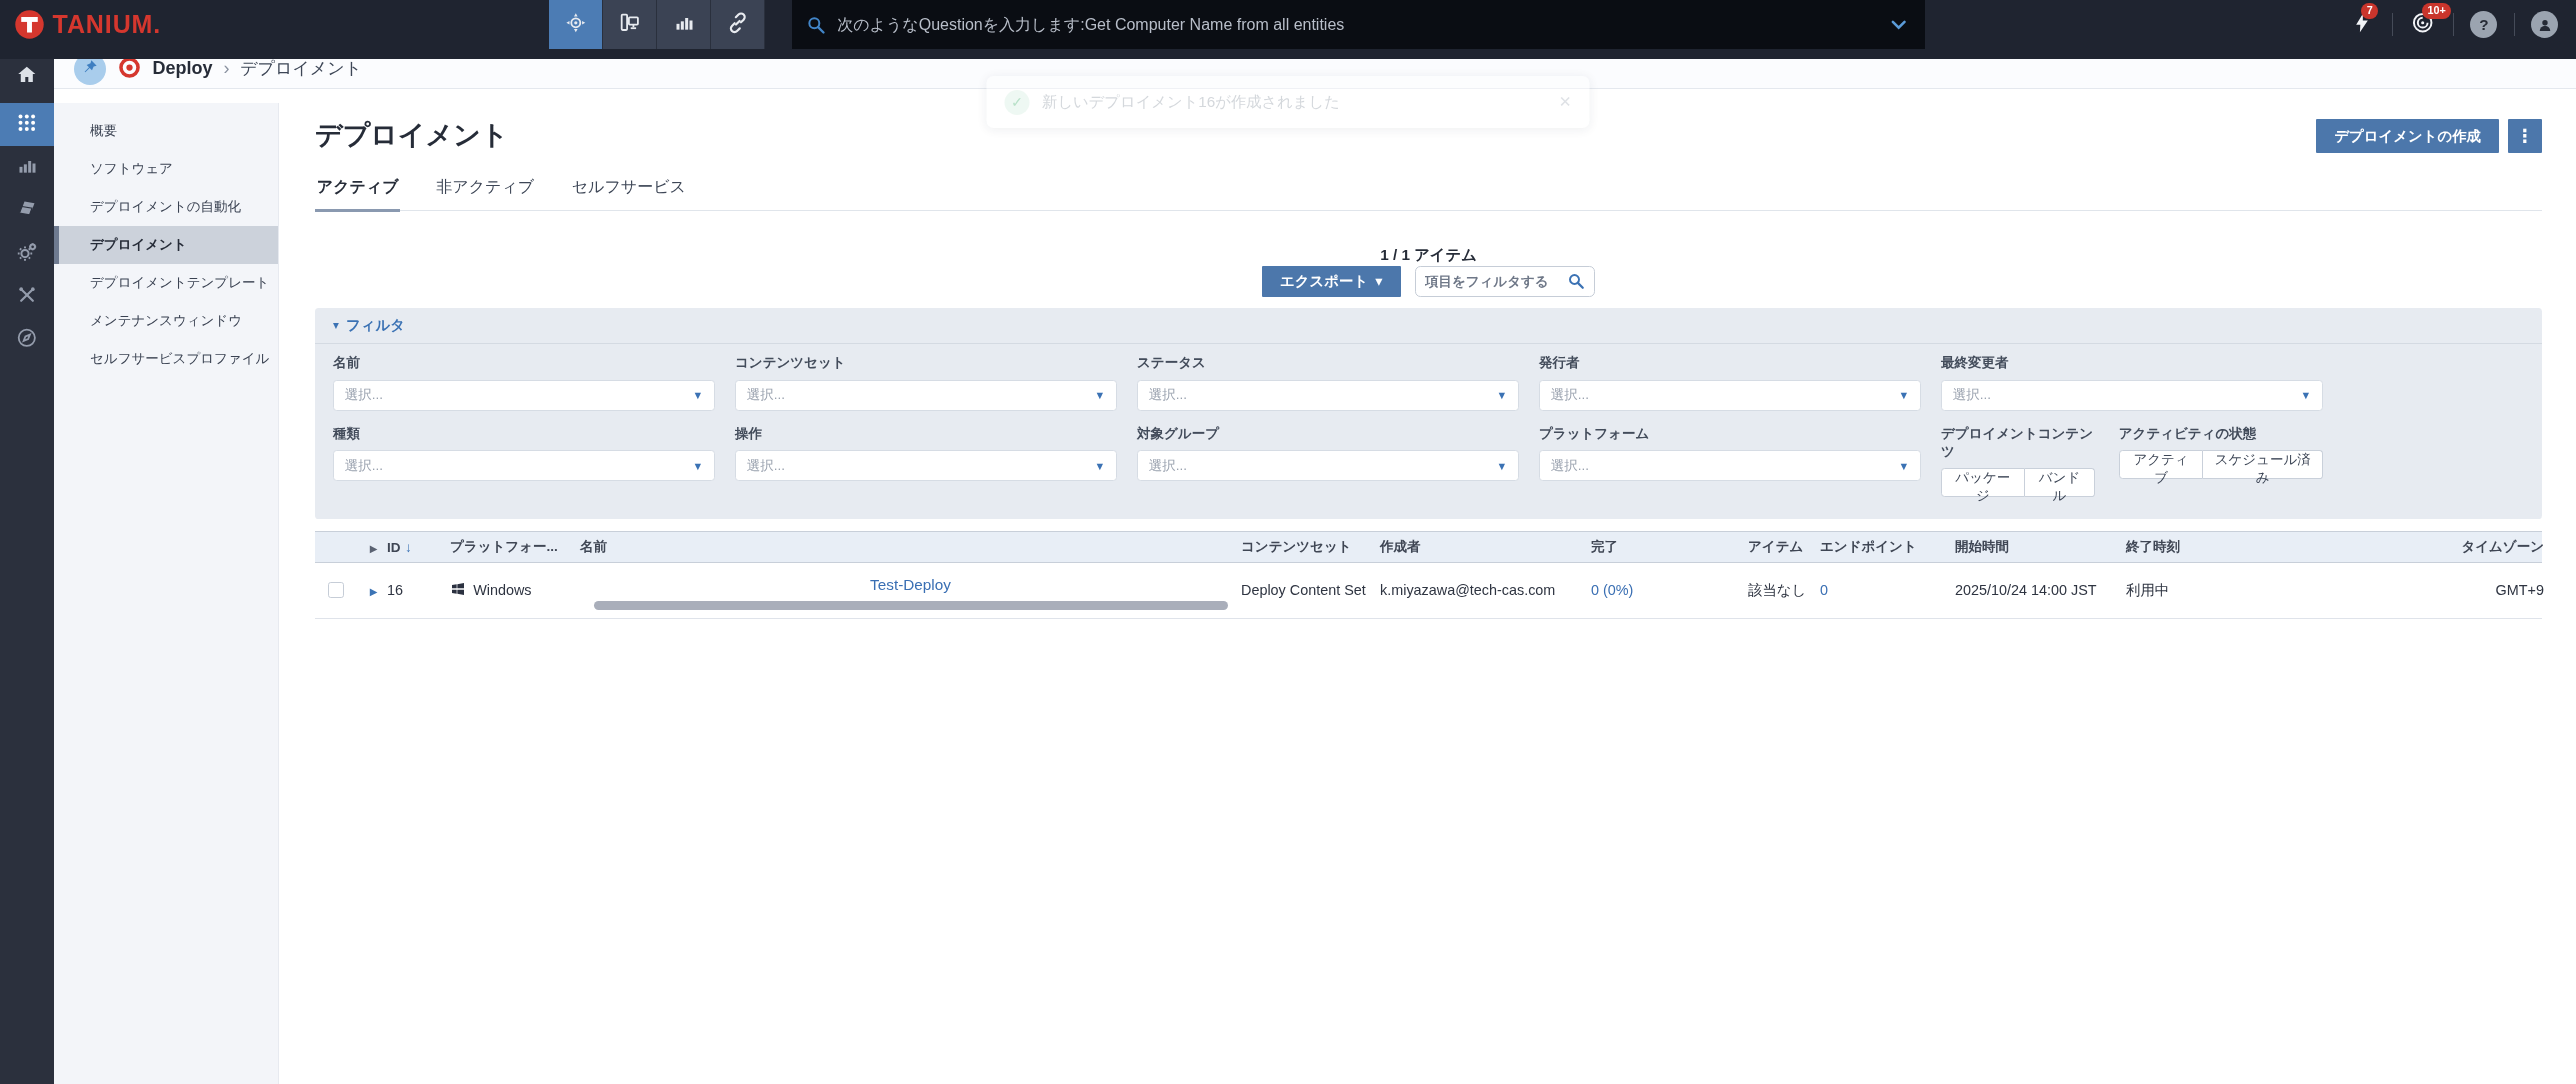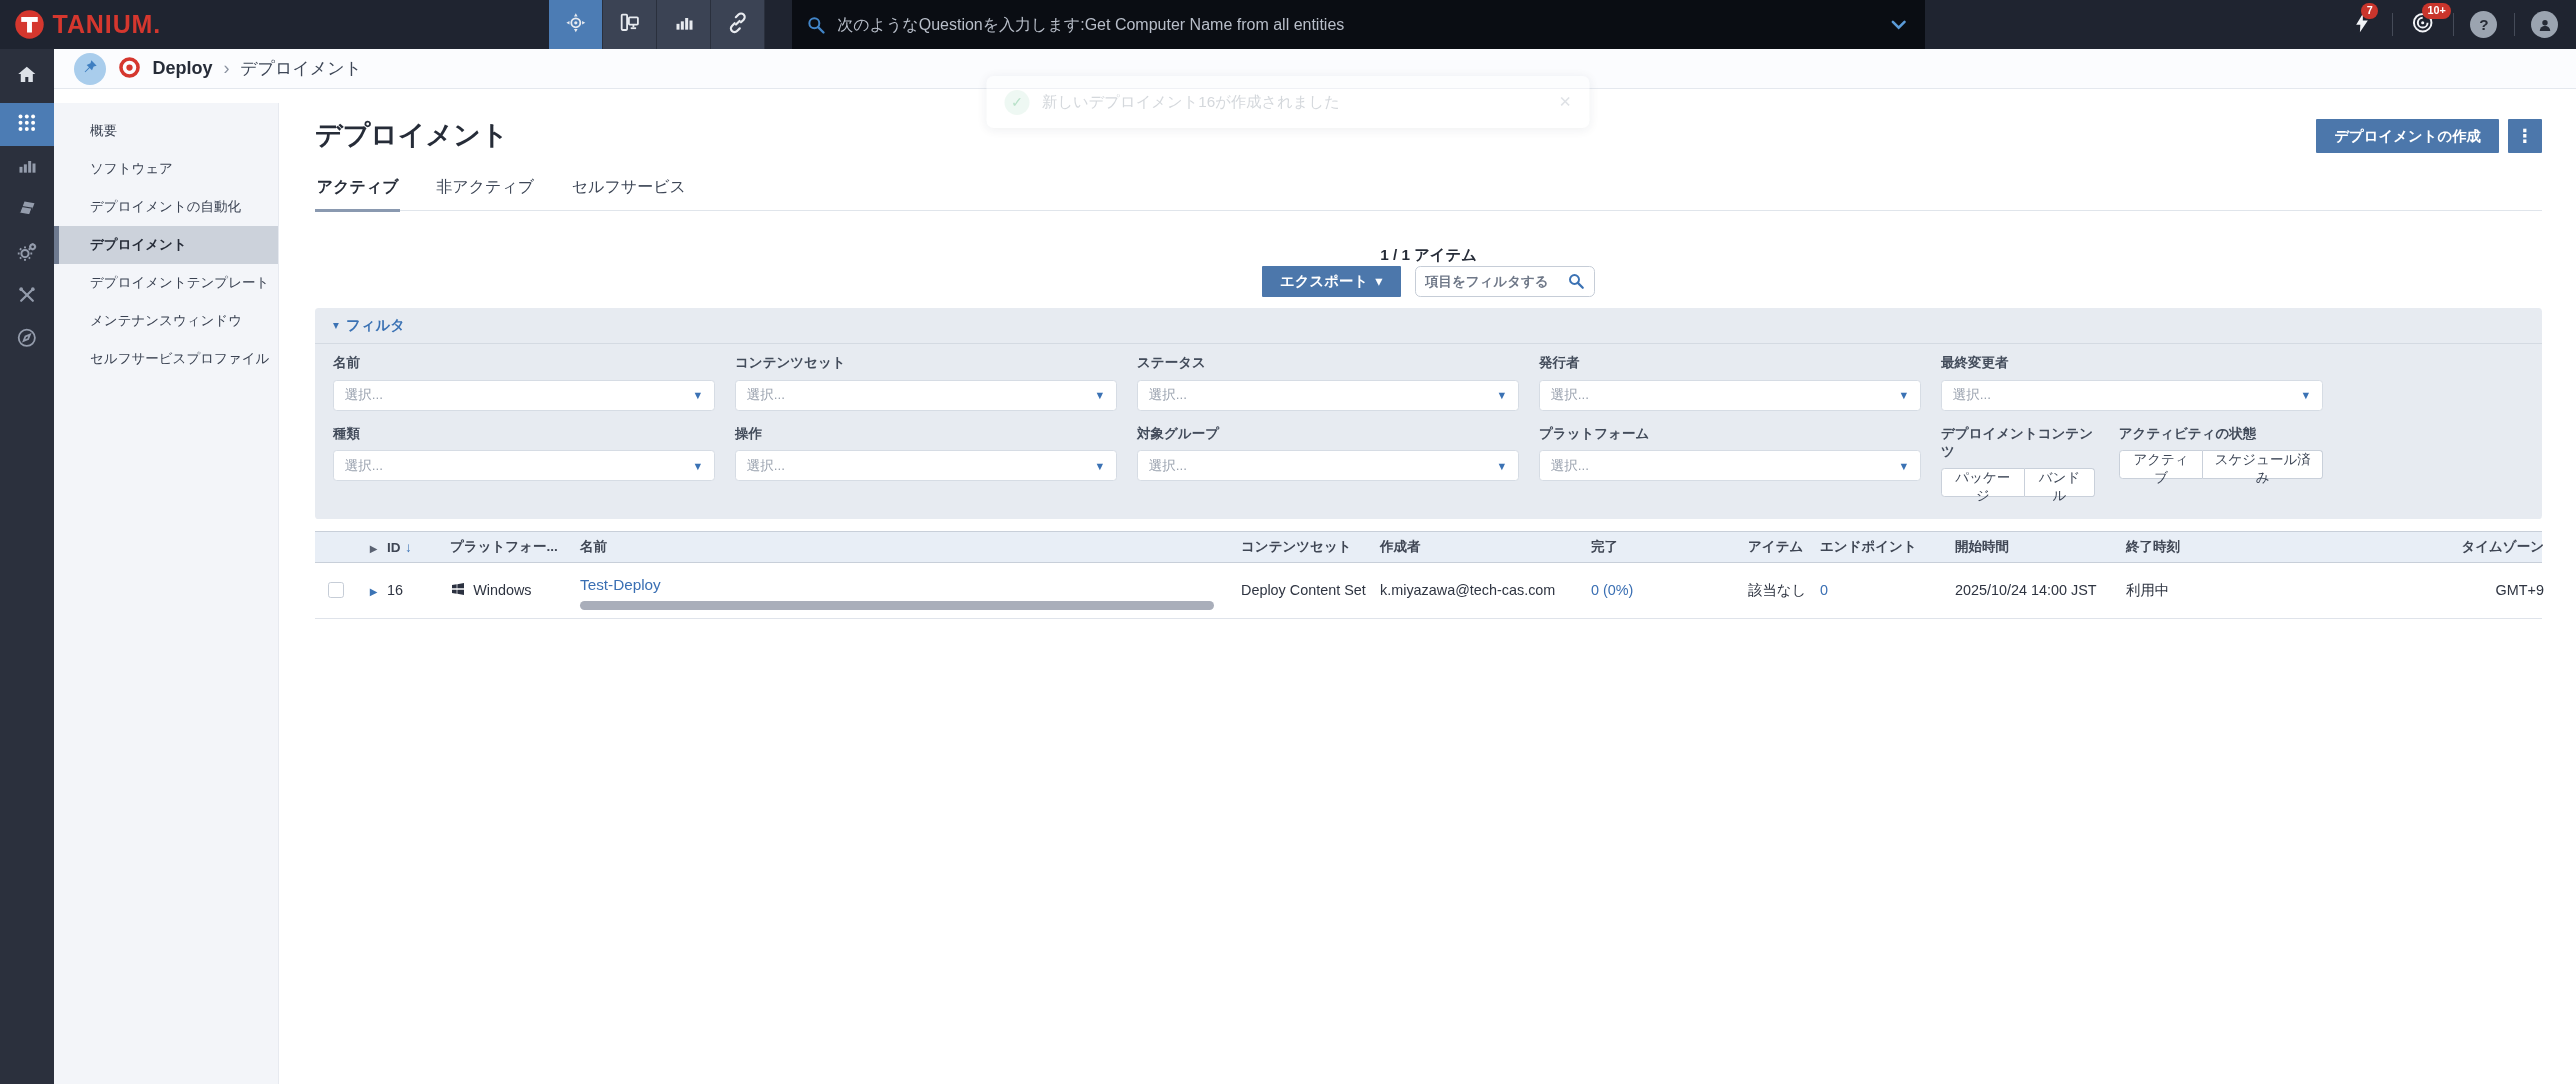--- a/index.html
+++ b/index.html
@@ -2,21 +2,21 @@
 <html style="font-size:14.4px"><head>
 <meta charset="utf-8">
 <style>
   * { margin:0; padding:0; box-sizing:border-box; }
   html,body { background:#fff; }
   .app{
     position:relative; width:2576px; height:1085px; overflow:hidden;
     font-family:"Liberation Sans","DejaVu Sans",sans-serif; background:#fff; color:#2e3441;
   }
   
-  .topbar{ position:absolute; left:0; top:0; width:2576px; height:49px; background:#1f2430; z-index:30;padding-left:36px; }
+  .topbar{ position:absolute; left:0; top:0; width:2576px; height:59px; background:#1f2430; z-index:30;padding-left:36px; }
   .brand{ position:absolute; left:14.4px; top:0; height:49px; display:flex; align-items:center; gap:7.2px; }
   .brand-text{ color:#d5372e; font-size:25px; font-weight:bold; letter-spacing:0.9px; }
   .modules{ position:absolute; left:549px; top:0; height:49px; display:flex; }
   .module-btn{ width:54px; height:49px; display:flex; align-items:center; justify-content:center; background:#3b4354; color:#e8ebf0; border-right:0.9px solid #2a303d; cursor:pointer; }
   .module-btn.active{ background:#4c7cb4; }
   .qsearch{ position:absolute; left:792px; top:0; width:1133px; height:49px; background:#0a0d13; display:flex; align-items:center; padding:0 14.4px; gap:10.8px; }
   .qsearch input{ flex:1; background:transparent; border:none; outline:none; color:#fca5a5; font-size:16px; font-family:inherit; }
   .qsearch input::placeholder{ color:#b8bec9; opacity:1; }
   .q-chevron{ color:#5b9bd8; display:flex; }
   .top-right{ position:absolute; right:16px; top:0; height:49px; display:flex; align-items:center; }
@@ -78,21 +78,21 @@
   .tgrid{ display:grid; grid-template-columns:45px 27px 63px 130px 661px 139px 211px 157px 72px 135px 171px 175px 243px; align-items:center; }
   .thead{ background:#e8eef6; border-top:0.9px solid #c8cfd9; border-bottom:0.9px solid #c8cfd9; height:31.5px; font-size:13.5px; font-weight:bold; color:#3f4654; }
   .th-id{ display:flex; align-items:center; gap:4.5px; }
   .sort-arrow{ color:#3b72b4; font-weight:bold; }
   .caret-cell{ text-align:center; }
   .caret{ font-size:10px; color:#5a6272; }
   .caret.blue{ color:#3c74b5; }
   .trow{ background:#fff; border-bottom:0.9px solid #dfe3ea; height:56px; font-size:14.4px; color:#2e3441; }
   .checkbox{ width:16px; height:16px; border:1.3px solid #c6cdd7; border-radius:2.7px; background:#fff; margin-left:12.6px; cursor:pointer; }
   .platform-cell{ display:flex; align-items:center; gap:7.2px; }
-  .name-cell{ display:flex; flex-direction:column; justify-content:center; gap:6.3px; height:100%; padding-top:5.4px; }
+  .name-cell{ display:flex; flex-direction:column; justify-content:center; gap:6.3px; height:100%; padding-top:5.4px;align-items:center; }
   .link{ color:#3a6fb3; cursor:pointer; text-decoration:none; font-size:15.3px; }
   .progress{ width:634px; height:9px; border-radius:4.5px; background:#a9aeba; }
   .wrap2{ line-height:1.15; word-break:break-word; padding-right:12.6px; }
   .right-cell{ text-align:right; }
   
   .toast{ position:absolute; left:50%; transform:translateX(-50%); top:76px; width:603px; height:52px; background:#fff; border-radius:7.2px; box-shadow:0 1.8px 10.8px rgba(40,50,70,.18); display:flex; align-items:center; gap:12.6px; padding:0 18px; opacity:.42; z-index:40; }
   .toast-check{ width:25px; height:25px; border-radius:50%; background:#d9f0e3; color:#57b87f; display:flex; align-items:center; justify-content:center; font-size:14.4px; font-weight:bold; }
   .toast-msg{ flex:1; font-size:15.3px; color:#9aa3ad; }
   .toast-close{ color:#b3bac4; font-size:15.3px; cursor:pointer; }
 </style>

